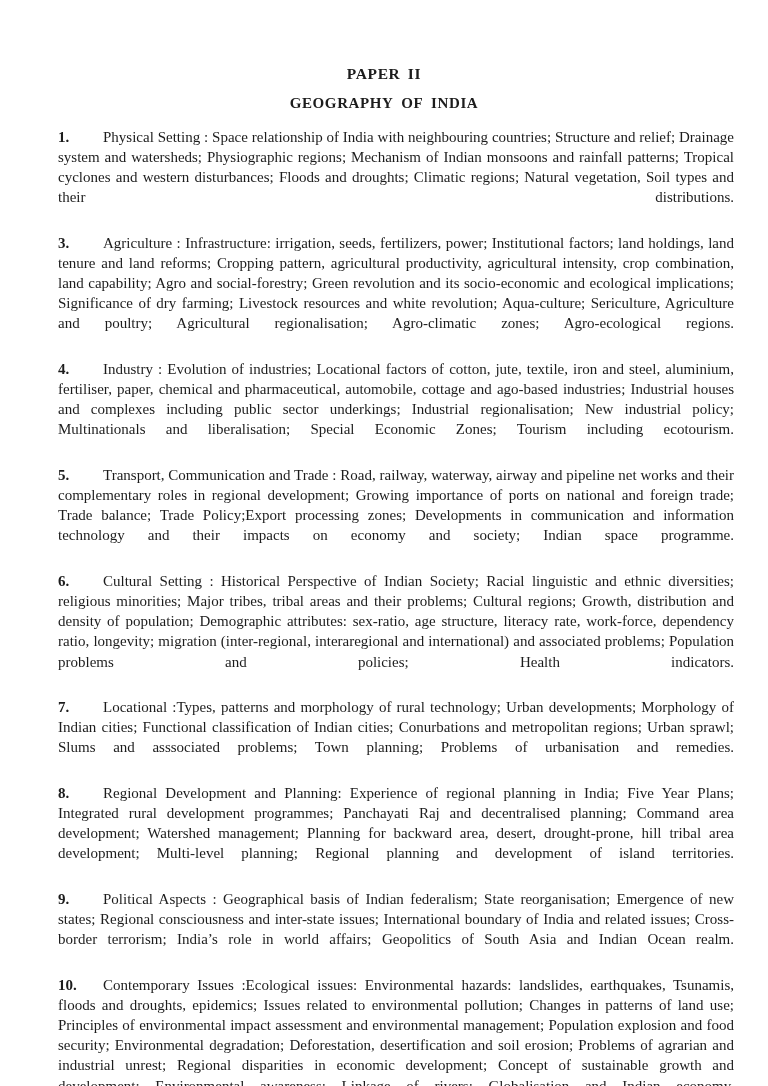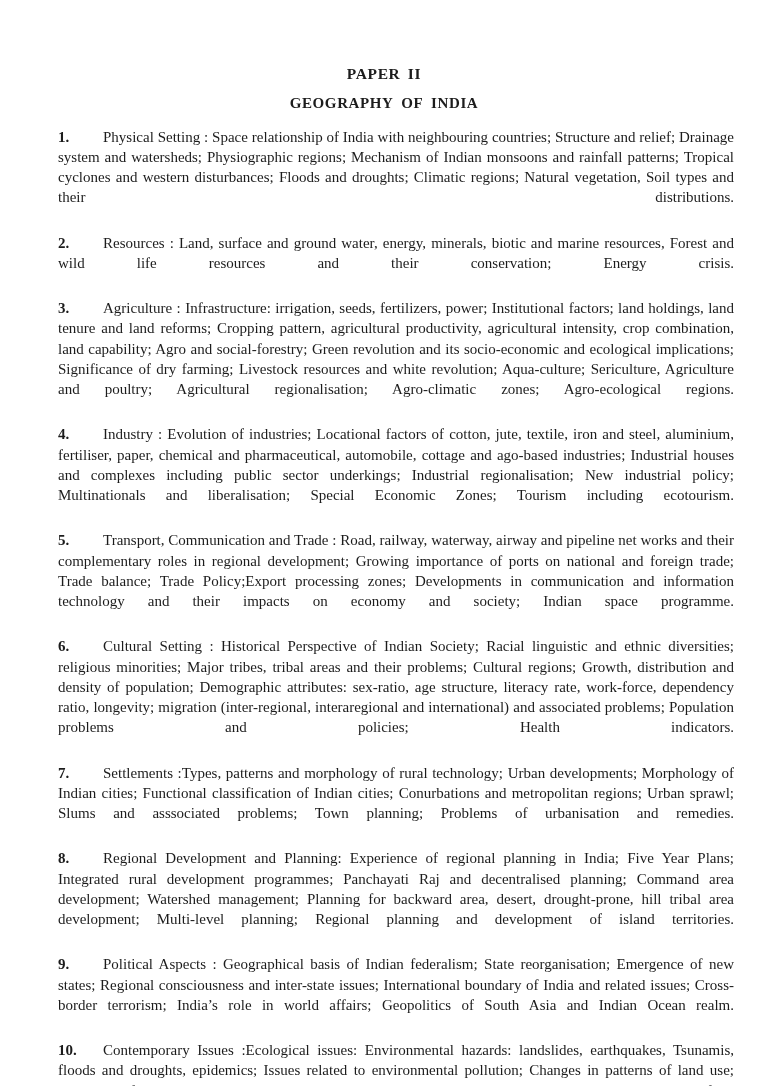--- a/index.html
+++ b/index.html
@@ -87,42 +87,39 @@
     <div class="doc-title">PAPER  II</div>
     <div class="doc-subtitle">GEOGRAPHY  OF  INDIA</div>
   </div>
 
   <div class="content">
 
     <p class="item">
       <span class="num">1.</span><span class="lead">Physical Setting :</span><span class="body-text"> Space relationship of India with neighbouring countries; Structure and relief; Drainage system and watersheds; Physiographic regions; Mechanism of Indian monsoons and rainfall patterns; Tropical cyclones and western disturbances; Floods and droughts; Climatic regions; Natural vegetation, Soil types  and their distributions.</span>
     </p>
 
-    <p class="item">
-      <span class="num">2.</span><span class="lead">Resources :</span><span class="body-text"> Land, surface and ground water, energy, minerals, biotic and  marine  resources, Forest and wild life resources and their conservation; Energy crisis.</span>
-    </p>
 
     <p class="item">
       <span class="num">3.</span><span class="lead">Agriculture :</span><span class="body-text"> Infrastructure: irrigation, seeds, fertilizers, power; Institutional factors; land holdings, land tenure and land reforms; Cropping pattern, agricultural productivity, agricultural intensity, crop combination, land capability; Agro and social-forestry; Green revolution and its socio-economic and ecological implications; Significance of dry farming; Livestock resources and white revolution; Aqua-culture; Sericulture, Agriculture and poultry; Agricultural regionalisation; Agro-climatic zones; Agro-ecological regions.</span>
     </p>
 
     <p class="item">
       <span class="num">4.</span><span class="lead">Industry :</span><span class="body-text"> Evolution of industries; Locational factors of cotton, jute, textile, iron and steel, aluminium, fertiliser, paper, chemical and pharmaceutical, automobile, cottage and ago-based industries; Industrial houses and complexes including public sector underkings; Industrial regionalisation; New industrial policy; Multinationals and liberalisation; Special Economic Zones; Tourism including ecotourism.</span>
     </p>
 
     <p class="item">
       <span class="num">5.</span><span class="lead">Transport, Communication and Trade :</span><span class="body-text"> Road, railway, waterway, airway and pipeline net works and their complementary roles in regional development; Growing importance of ports on national and foreign trade; Trade balance; Trade Policy;Export processing zones; Developments in communication and information technology and their  impacts on economy and society; Indian space programme.</span>
     </p>
 
     <p class="item">
       <span class="num">6.</span><span class="lead">Cultural Setting :</span><span class="body-text"> Historical Perspective of Indian Society; Racial linguistic and  ethnic diversities; religious minorities; Major tribes, tribal areas and their problems; Cultural regions;  Growth, distribution and density of population; Demographic attributes: sex-ratio, age structure, literacy rate, work-force, dependency ratio, longevity; migration (inter-regional, interaregional and international) and associated problems; Population problems and policies; Health indicators.</span>
     </p>
 
     <p class="item">
-      <span class="num">7.</span><span class="lead">Settlements :</span><span class="body-text">Types, patterns and morphology of rural technology; Urban developments; Morphology of Indian cities; Functional classification of Indian cities; Conurbations and metropolitan regions; Urban sprawl; Slums and asssociated problems; Town planning; Problems of urbanisation and remedies.</span>
+      <span class="num">7.</span><span class="lead">Locational :</span><span class="body-text">Types, patterns and morphology of rural technology; Urban developments; Morphology of Indian cities; Functional classification of Indian cities; Conurbations and metropolitan regions; Urban sprawl; Slums and asssociated problems; Town planning; Problems of urbanisation and remedies.</span>
     </p>
 
     <p class="item">
       <span class="num">8.</span><span class="lead">Regional Development and Planning:</span><span class="body-text"> Experience of regional planning in India; Five Year Plans; Integrated rural development programmes; Panchayati Raj and decentralised planning; Command area development; Watershed  management; Planning for backward area, desert,  drought-prone, hill  tribal area development; Multi-level planning; Regional planning and development of island territories.</span>
     </p>
 
     <p class="item">
       <span class="num">9.</span><span class="lead">Political Aspects :</span><span class="body-text"> Geographical basis of Indian federalism; State reorganisation;  Emergence of new states; Regional consciousness and inter-state issues; International boundary of India and related issues; Cross-border terrorism; India’s role in world affairs;  Geopolitics of South Asia and Indian  Ocean realm.</span>
     </p>
 

